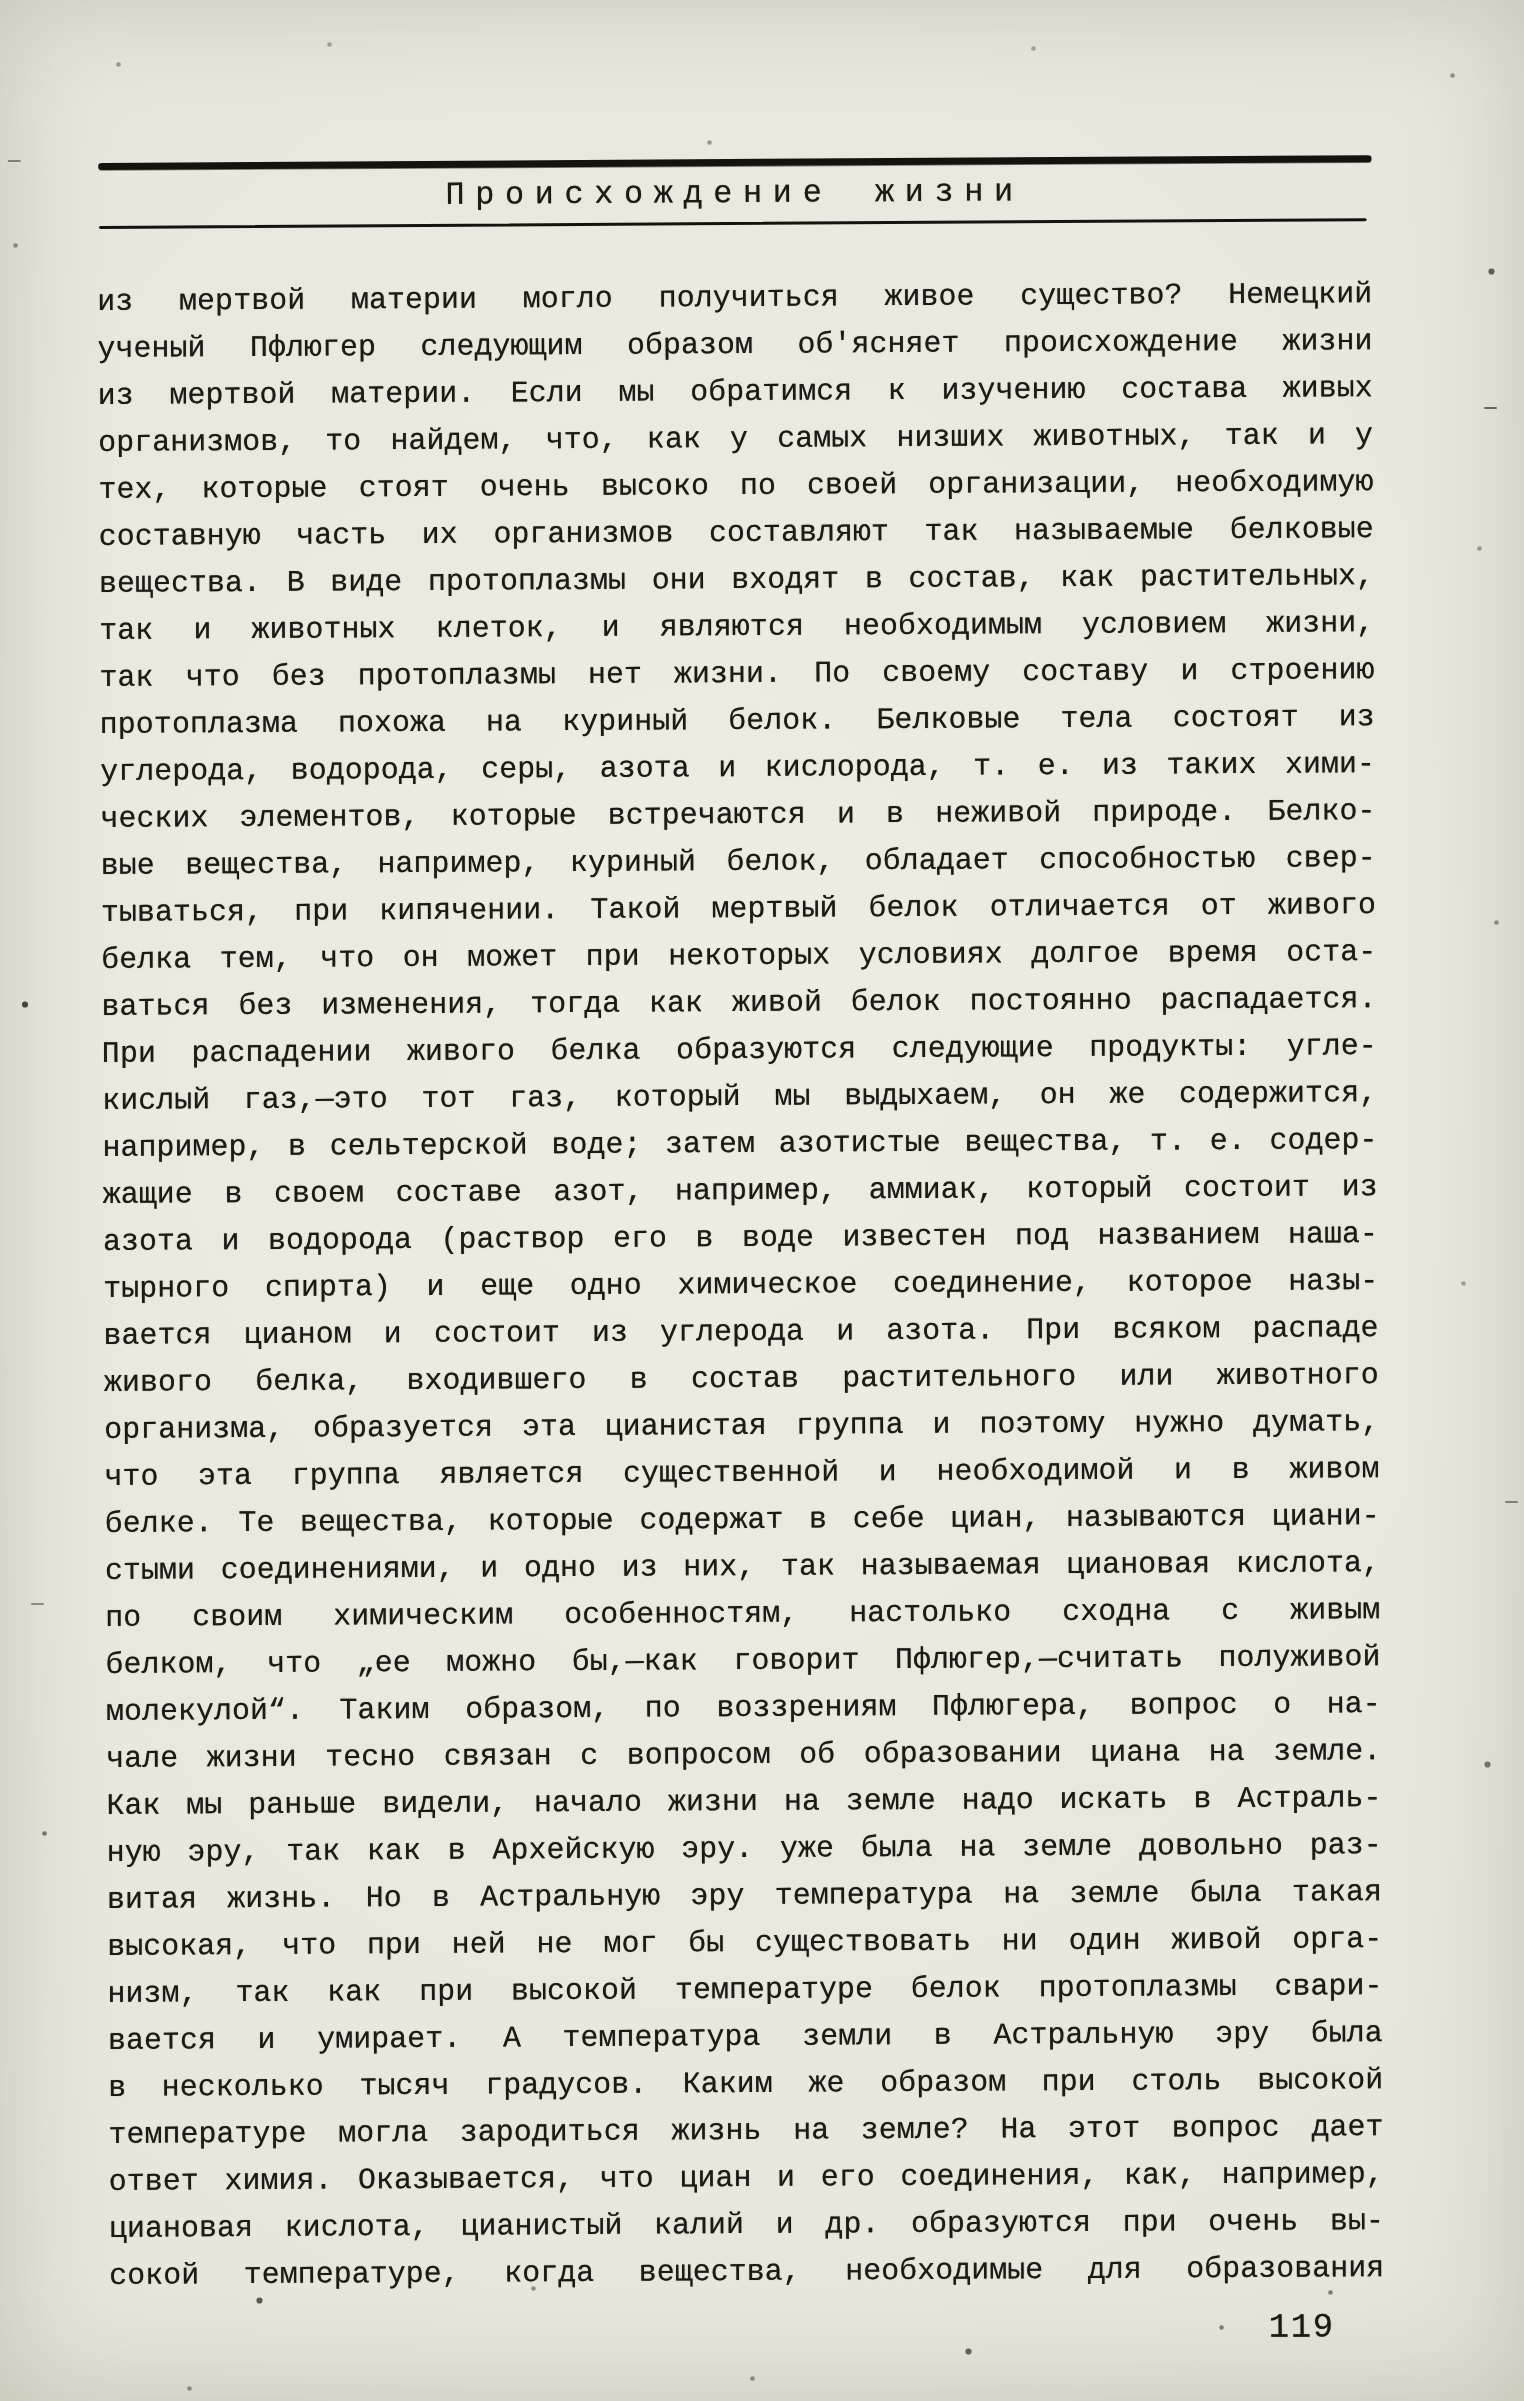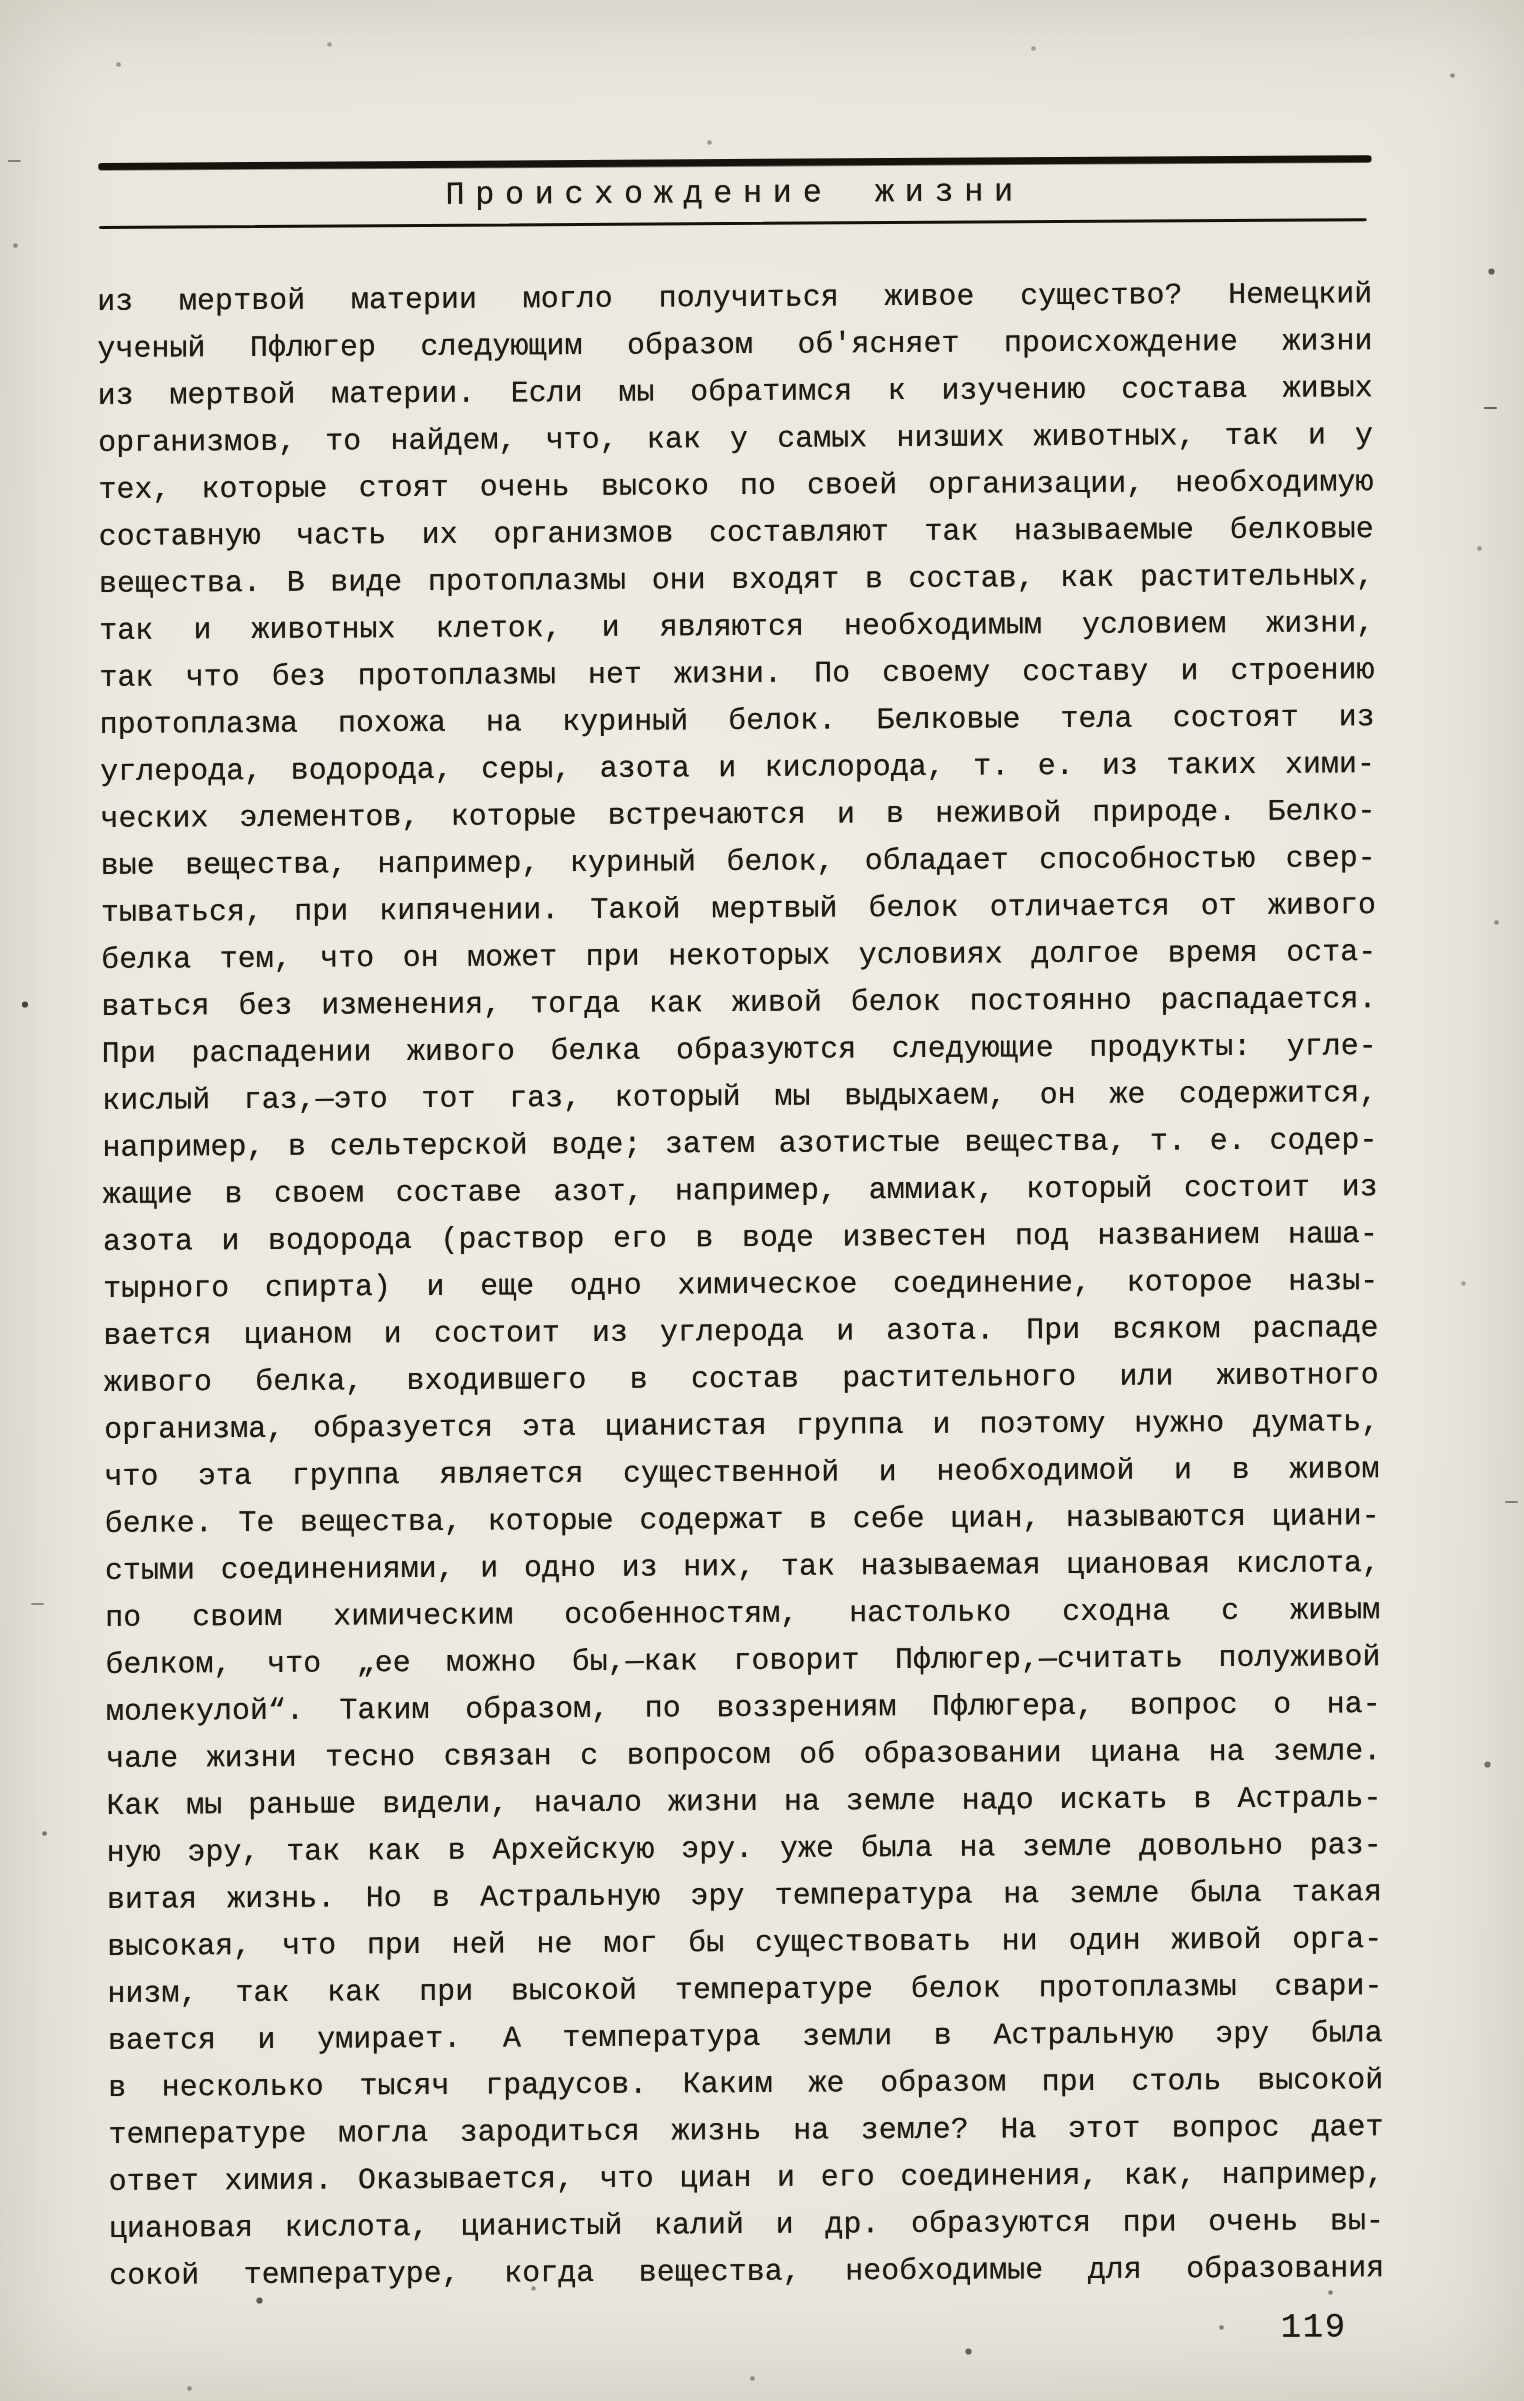--- a/index.html
+++ b/index.html
@@ -71,21 +71,21 @@
 
   .footer {
     position: absolute;
     top: 2311px;
     left: 0;
     width: 1275px;
     height: 55px;
   }
   .pagenum {
     position: absolute;
-    right: 38px;
+    right: 50px;
     top: 0;
     font-size: 34px;
     line-height: 41px;
     letter-spacing: 1.6px;
     text-shadow: 0 0 0.8px rgba(25,22,16,0.7);
   }
 
   
   .specks { position: absolute; inset: 0; pointer-events: none; }
   .specks::before {

